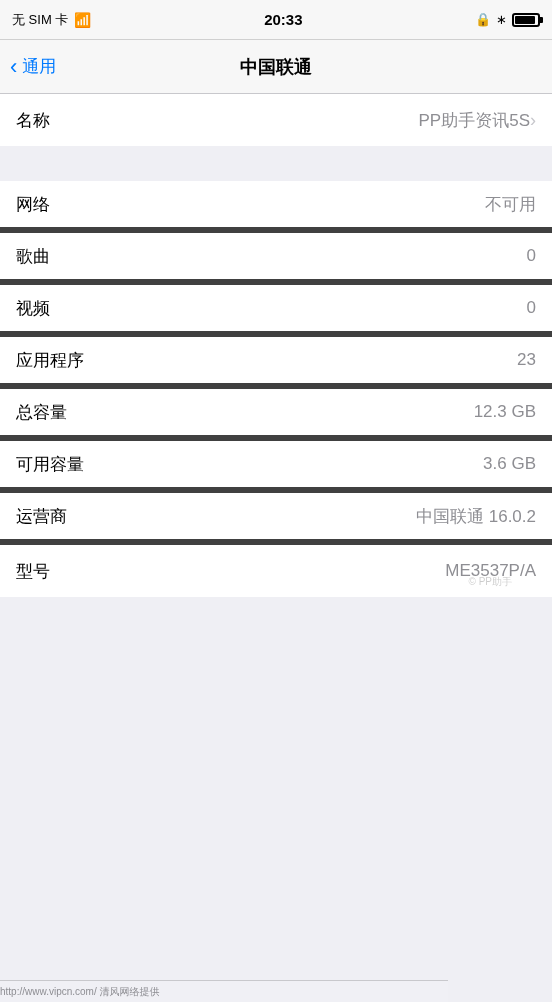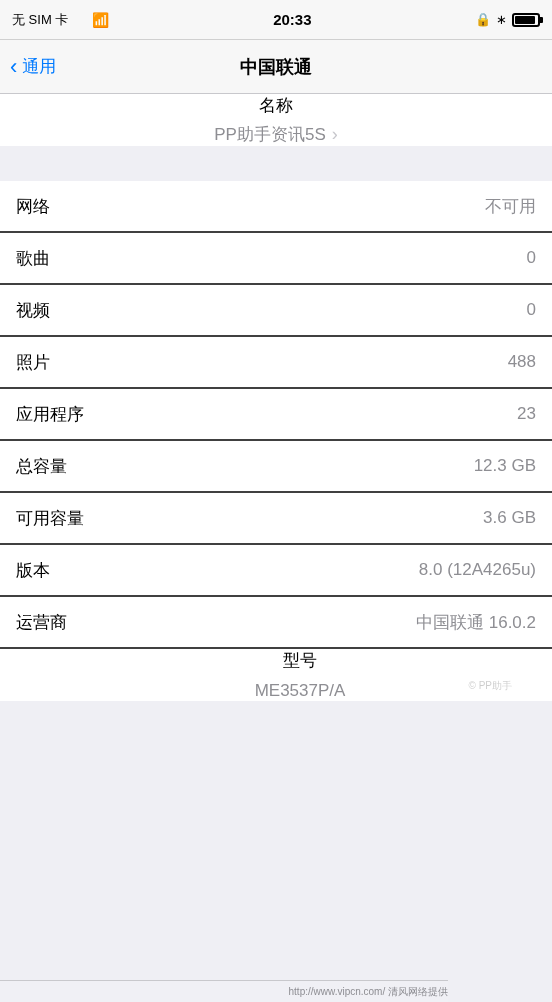--- a/index.html
+++ b/index.html
@@ -24,21 +24,21 @@
       display: flex;
       align-items: center;
       justify-content: space-between;
       padding: 0 12px;
       border-bottom: 1px solid #d0d0d0;
     }
 
     .status-left {
       display: flex;
       align-items: center;
-      gap: 24px;
+      gap: 6px;
       font-size: 13px;
       color: #000;
       font-weight: 500;
     }
 
     .status-center {
       font-size: 15px;
       font-weight: 600;
       color: #000;
     }
@@ -96,41 +96,39 @@
       background: #efeff4;
     }
 
     .table-row {
       display: flex;
       align-items: center;
       justify-content: space-between;
       padding: 0 16px;
       height: 52px;
       background: #fff;
-      border-bottom: 2px solid #404040;
+      border-bottom: 6px solid #404040;
       position: relative;
     }
 
     .table-row:last-child {
       border-bottom: none;
-      flex-direction: column;
     }
 
     .row-label {
       font-size: 17px;
       color: #000;
       font-weight: 400;
     }
 
     .row-value {
       font-size: 17px;
       color: #8e8e93;
       display: flex;
       align-items: center;
-      gap: 6px;
     }
 
     .row-value .chevron {
       color: #c7c7cc;
       font-size: 18px;
     }
 
     .battery-icon {
       width: 28px;
       height: 14px;
@@ -219,56 +217,48 @@
   <div class="table-row">
     <span class="row-label">歌曲</span>
     <span class="row-value">0</span>
   </div>
 
   <div class="table-row">
     <span class="row-label">视频</span>
     <span class="row-value">0</span>
   </div>
 
-  <div class="table-row">
-    <span class="row-label">照片</span>
-    <span class="row-value">488</span>
-  </div>
 
   <div class="table-row">
     <span class="row-label">应用程序</span>
     <span class="row-value">23</span>
   </div>
 
   <div class="table-row">
     <span class="row-label">总容量</span>
     <span class="row-value">12.3 GB</span>
   </div>
 
   <div class="table-row">
     <span class="row-label">可用容量</span>
     <span class="row-value">3.6 GB</span>
   </div>
 
-  <div class="table-row">
-    <span class="row-label">版本</span>
-    <span class="row-value">8.0 (12A4265u)</span>
-  </div>
 
   <div class="table-row">
     <span class="row-label">运营商</span>
     <span class="row-value">中国联通 16.0.2</span>
   </div>
 
-  <div class="table-row" style="border-bottom: none; position:relative;margin-left:48px;">
+  <div class="table-row" style="border-bottom: none; position:relative;">
     <span class="row-label">型号</span>
     <span class="row-value" style="color:#8e8e93;">
       <span>ME3537P/A</span>
     </span>
 
     <span style="position:absolute; right: 40px; bottom: 8px; font-size:10px; color:rgba(0,0,0,0.2);">© PP助手</span>
   </div>
 
 </div>
 
-<div style="position:fixed; bottom:0; left:0; width:448px; height:22px; background:rgba(239,239,244,0.95); display:flex; align-items:center; justify-content:flex-end; border-top:1px solid #c8c8cc;">
+<div style="position:fixed; bottom:0; left:0; width:448px; height:22px; background:rgba(239,239,244,0.95); display:flex; align-items:center; justify-content:flex-start; border-top:1px solid #c8c8cc;">
   <span style="font-size:10px; color:#8e8e93;">http://www.vipcn.com/ 清风网络提供</span>
 </div>
 
 </body></html>

